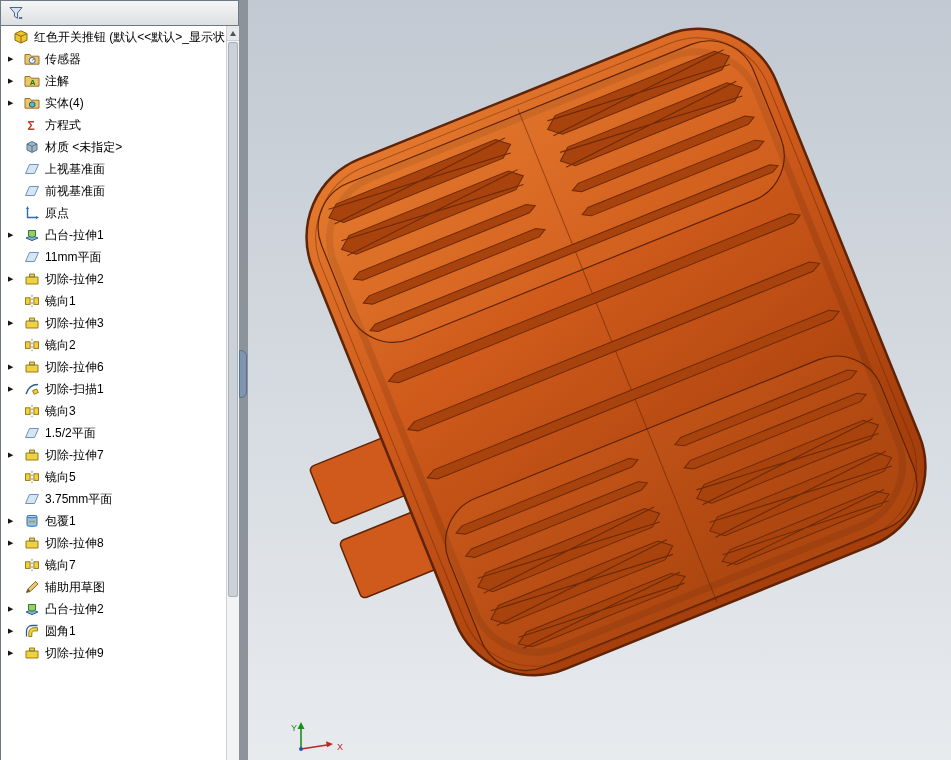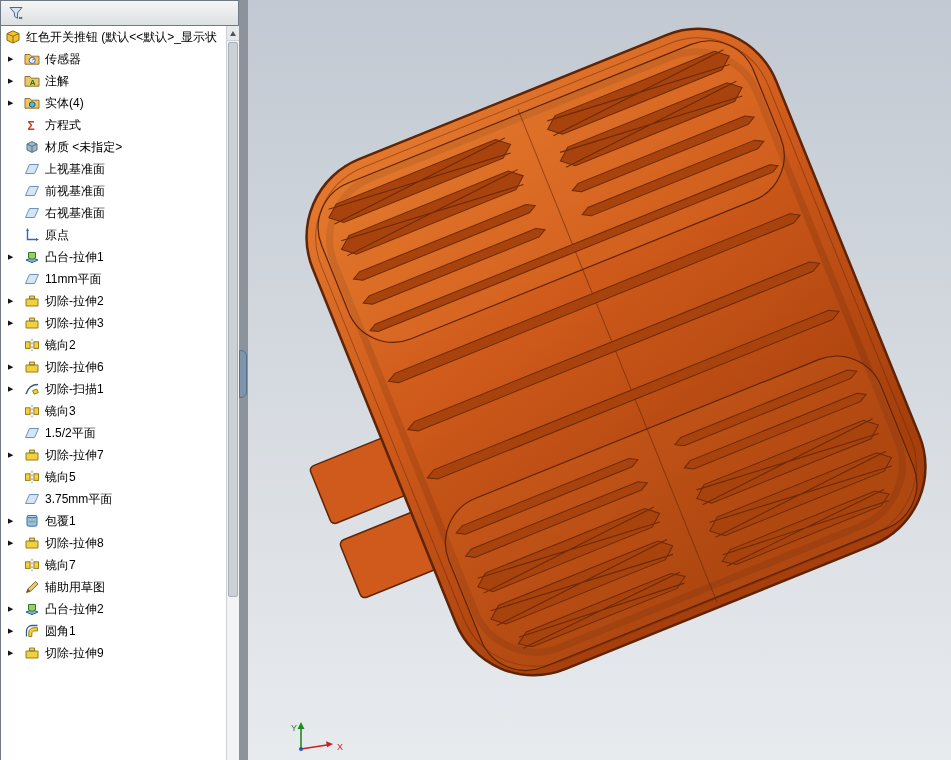--- a/index.html
+++ b/index.html
@@ -10,21 +10,21 @@
   
   .fm-header{position:absolute;left:0;top:0;width:239px;height:26px;
     background:linear-gradient(#f4f5f6,#dde0e2);border:1px solid #6f7984;
     display:flex;align-items:center;padding-left:7px;z-index:3}
   .fm-header .hicon{width:16px;height:16px}
   .fm-header svg{width:16px;height:16px;display:block}
   
   .tree{position:absolute;left:0;top:26px;width:226px;height:734px;
     background:#ffffff;overflow:hidden;border-left:1px solid #6f7984;z-index:2}
   .root,.row{display:flex;align-items:center;height:22px;white-space:nowrap;overflow:hidden}
-  .root{padding-left:4px}
+  .root{padding-left:12px}
   .arrow{width:11px;margin-left:7px;flex:none;font-size:7px;line-height:22px;color:#151515}
   .ticon{width:16px;height:16px;margin-left:5px;flex:none}
   .root .ticon{margin-left:0}
   .ticon svg{width:16px;height:16px;display:block}
   .lbl{margin-left:5px;font-size:12px;color:#000}
   
   .scrollbar{position:absolute;left:226px;top:26px;width:13px;height:734px;
     background:#f2f3f4;border-left:1px solid #cdd0d4;z-index:3}
   .scroll-up{height:15px;background:#e7e9eb;border-bottom:1px solid #cdd0d4;
     display:flex;align-items:center;justify-content:center}
@@ -131,29 +131,20 @@
             <svg viewBox="0 0 16 16">
               <path d="M1.5 12.5 5.5 3.5h9l-4 9z" fill="#cfe0f2" fill-opacity=".85" stroke="#6b94bd"></path>
             </svg>
           </span>
           <span class="lbl">前视基准面</span>
         </div>
         <div class="row">
           <span class="arrow"></span>
           <span class="ticon">
             <svg viewBox="0 0 16 16">
-              <path d="M1.5 12.5 5.5 3.5h9l-4 9z" fill="#cfe0f2" fill-opacity=".85" stroke="#6b94bd"></path>
-            </svg>
-          </span>
-          <span class="lbl">右视基准面</span>
-        </div>
-        <div class="row">
-          <span class="arrow"></span>
-          <span class="ticon">
-            <svg viewBox="0 0 16 16">
               <path d="M3.5 3v9.5H13" fill="none" stroke="#2f6bb2" stroke-width="1.4"></path>
               <path d="M2 4 3.5 1 5 4zM12 11l3 1.5-3 1.5z" fill="#2f6bb2"></path>
             </svg>
           </span>
           <span class="lbl">原点</span>
         </div>
         <div class="row">
           <span class="arrow">▶</span>
           <span class="ticon">
             <svg viewBox="0 0 16 16">
@@ -174,20 +165,31 @@
         </div>
         <div class="row">
           <span class="arrow">▶</span>
           <span class="ticon">
             <svg viewBox="0 0 16 16">
               <path d="M2 13V6h3.5V3h5v3H14v7z" fill="#f2d13e" stroke="#9b7c14"></path>
               <path d="M5.5 6h5" stroke="#2d5d8f"></path>
             </svg>
           </span>
           <span class="lbl">切除-拉伸2</span>
+        </div>
+        <div class="row">
+          <span class="arrow"></span>
+          <span class="ticon">
+            <svg viewBox="0 0 16 16">
+              <path d="M8 1.8v12.4" stroke="#8a8a8a" stroke-dasharray="2 1.6"></path>
+              <rect x="1.5" y="4.8" width="4.6" height="6.6" fill="#f2d13e" stroke="#9b7c14"></rect>
+              <rect x="9.9" y="4.8" width="4.6" height="6.6" fill="#f2d13e" stroke="#9b7c14"></rect>
+            </svg>
+          </span>
+          <span class="lbl">镜向1</span>
         </div>
         <div class="row">
           <span class="arrow">▶</span>
           <span class="ticon">
             <svg viewBox="0 0 16 16">
               <path d="M2 13V6h3.5V3h5v3H14v7z" fill="#f2d13e" stroke="#9b7c14"></path>
               <path d="M5.5 6h5" stroke="#2d5d8f"></path>
             </svg>
           </span>
           <span class="lbl">切除-拉伸3</span>

